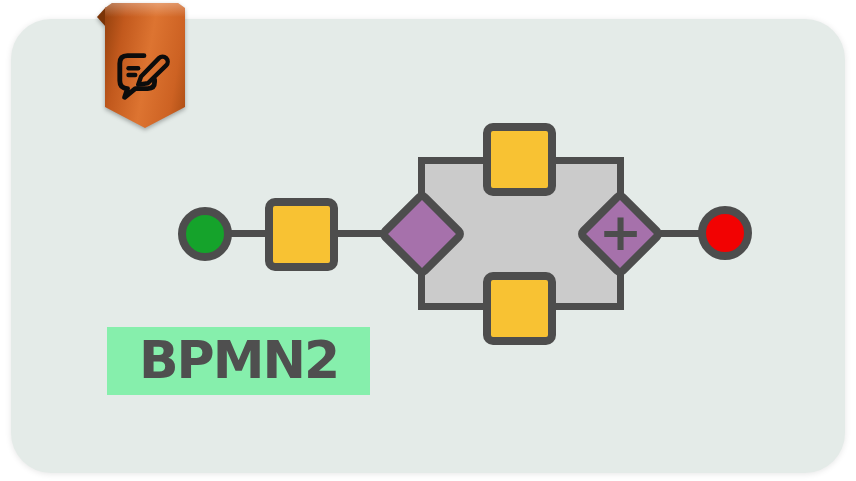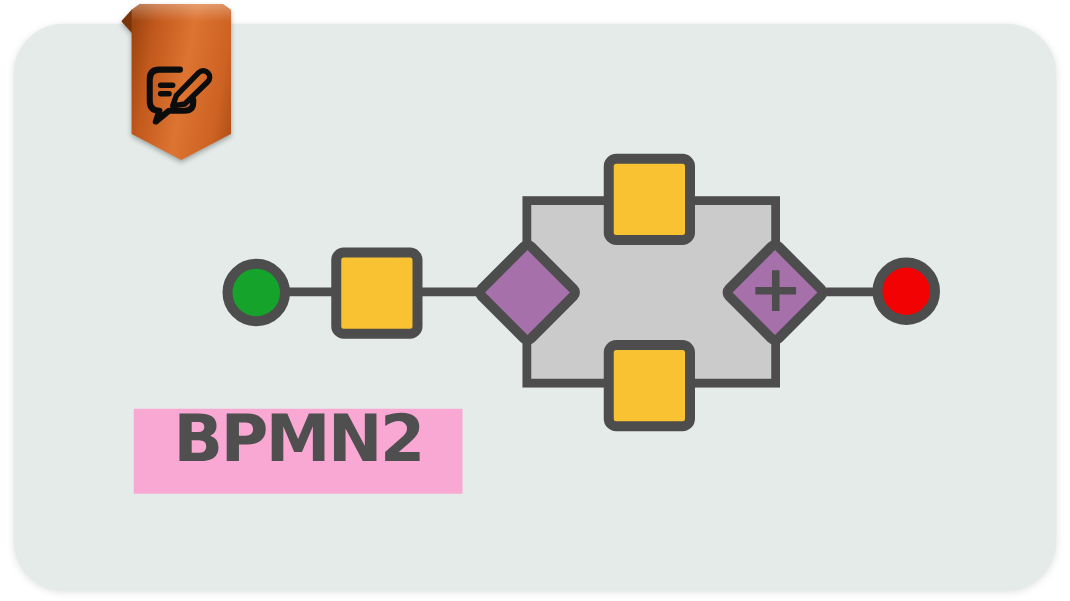--- a/index.html
+++ b/index.html
@@ -37,21 +37,21 @@
   .gateway{position:absolute;width:48px;height:48px;border:8px solid #4d4d4d;border-radius:8px;background:#a671ab;transform:rotate(45deg);z-index:3;}
   .gw-symbol{
     position:absolute;left:594px;top:204px;width:53px;height:56px;z-index:4;
     display:flex;align-items:center;justify-content:center;
     font-size:52px;font-weight:bold;color:#4d4d4d;line-height:1;
     font-family:"DejaVu Sans",sans-serif;
   }
   
   .label-box{
     position:absolute;left:107px;top:327px;width:263px;height:68px;
-    background:#f9a8d4;display:flex;align-items:flex-start;justify-content:center;z-index:5;
+    background:#86efac;display:flex;align-items:center;justify-content:center;z-index:5;
   }
   .label-text{
     font-family:"DejaVu Sans",sans-serif;font-weight:bold;font-size:52px;
     letter-spacing:-2px;color:#4f4f4f;line-height:1;transform:translateY(-1px);
   }
 </style>
 </head>
 <body>
 
 <div class="canvas">

